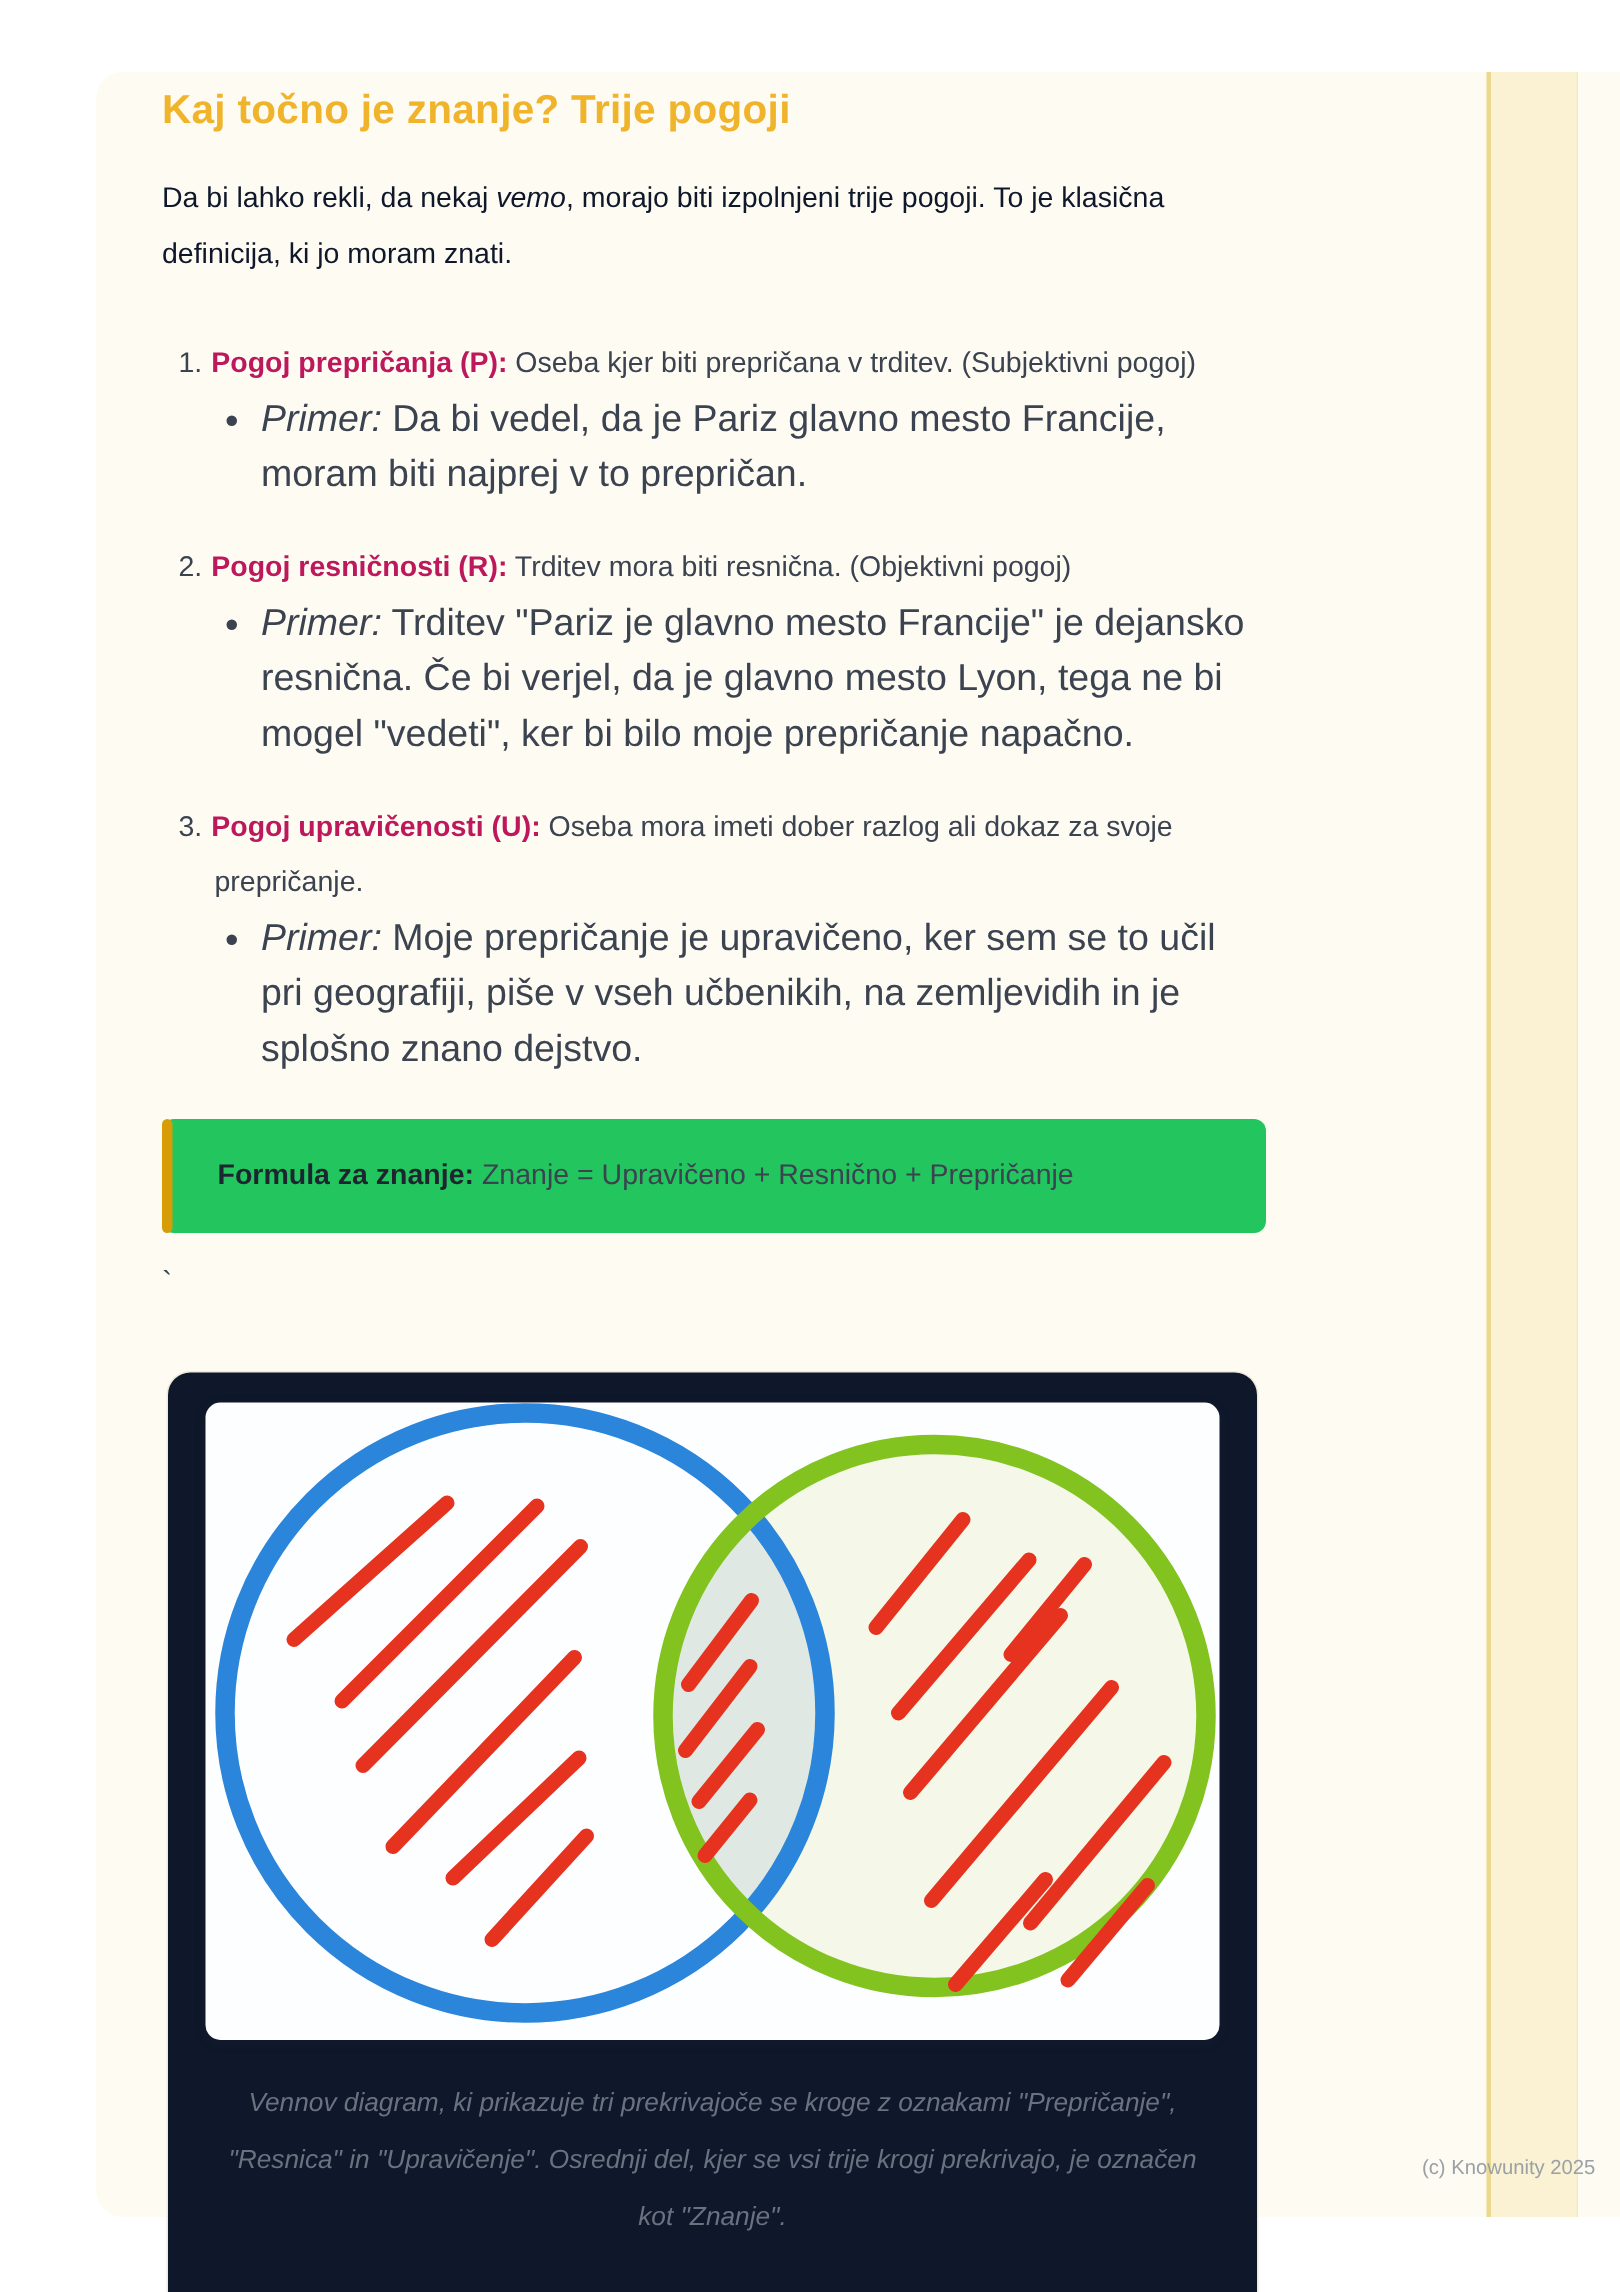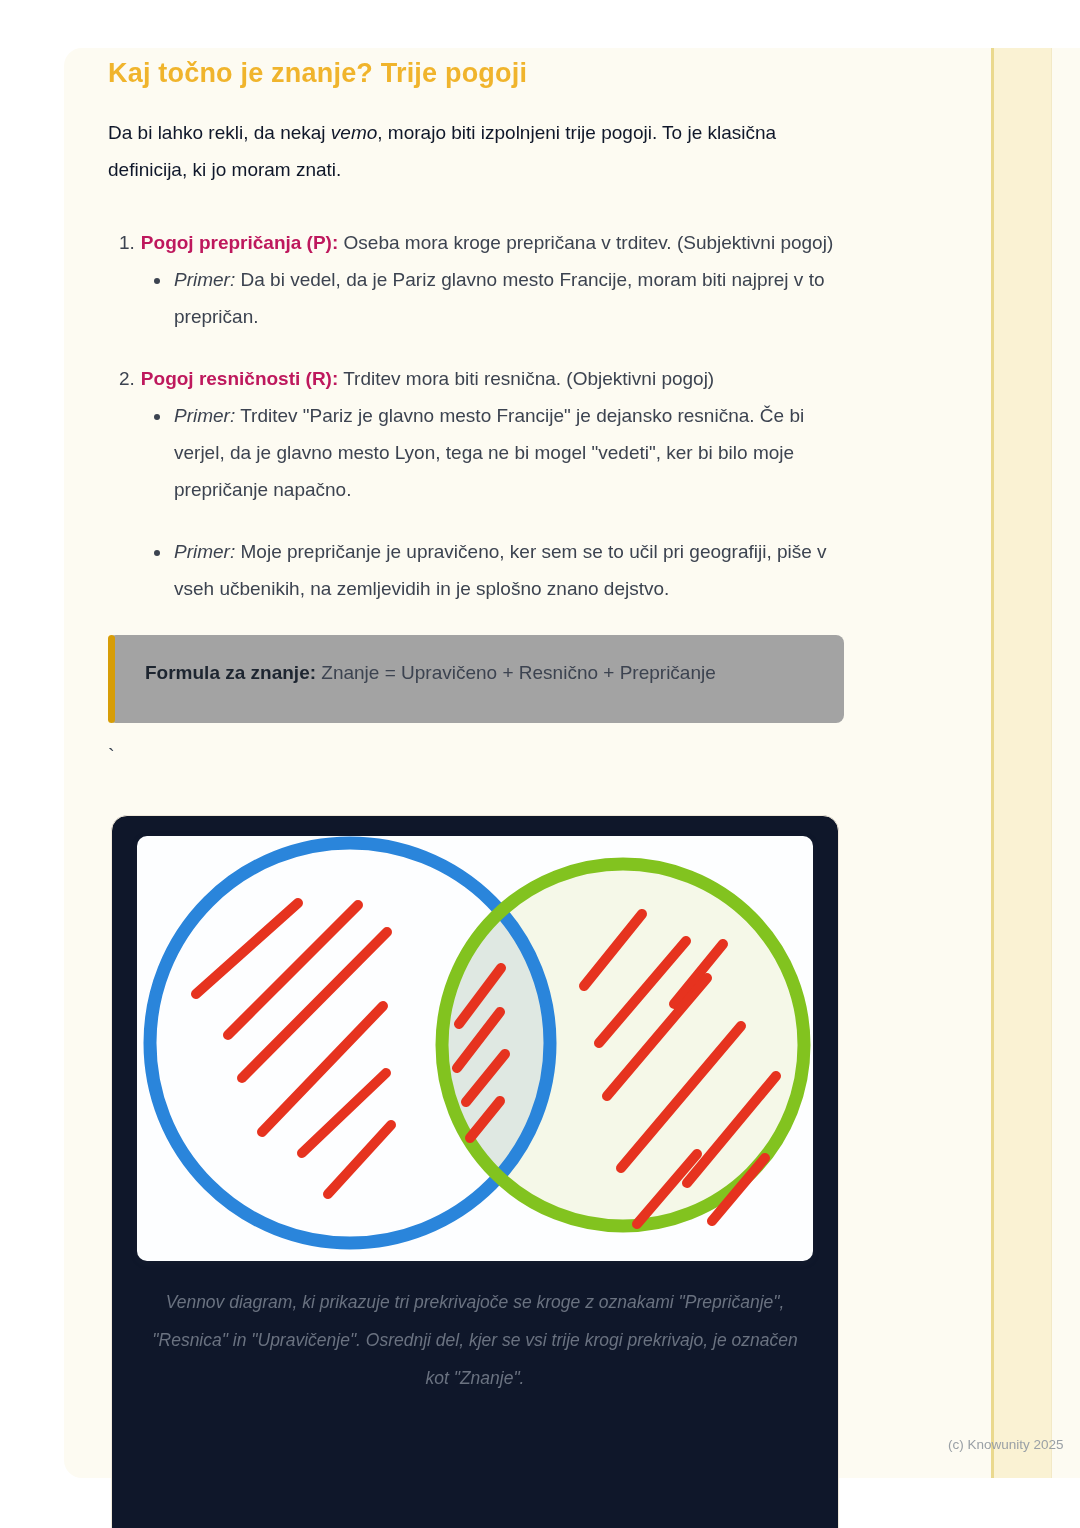--- a/index.html
+++ b/index.html
@@ -25,27 +25,27 @@
   }
   .em{font-style:italic;}
   .cond-list{margin:36px 0 0 0;}
   .cond-item{margin:0 0 25px 0;}
   .cond-main{
     padding-left:35px;text-indent:-24px;font-size:19px;line-height:37px;color:#3c4350;
   }
   .cond-num{color:#3c4350;margin-right:6px;}
   .cond-term{font-weight:bold;color:#be185d;}
   .examples{
-    margin:0;padding-left:64px;font-size:19px;line-height:37px;color:#3c4350;
+    margin:0;padding-left:64px;font-size:25px;line-height:37px;color:#3c4350;
   }
   .examples li{list-style:disc outside;padding-left:2px;}
   .example-label{font-style:italic;}
   .callout{
-    position:relative;margin-top:28px;background:#a3a3a3;border-radius:8px;
-    padding:24px 24px 36px 37px;box-sizing:border-box;
+    position:relative;margin-top:28px;background:#22c55e;border-radius:8px;
+    padding:24px 24px 24px 37px;box-sizing:border-box;
   }
   .callout-bar{
     position:absolute;left:0;top:0;bottom:0;width:7px;background:#d79d07;border-radius:5px;
   }
   .callout-text{font-size:19px;line-height:28px;color:#3c4350;}
   .callout-label{font-weight:bold;color:#1d2530;}
   .stray{margin-top:22px;height:28px;font-size:20px;color:#374151;}
   .figure-card{
     margin:42px 0 0 3px;width:728px;height:754px;box-sizing:border-box;
     background:#0f172a;border:1px solid #f0e9db;border-radius:16px;padding-top:20px;
@@ -70,34 +70,35 @@
     <div class="margin-band"></div>
 
     <div class="content">
       <h1 class="title">Kaj točno je znanje? Trije pogoji</h1>
 
       <p class="intro"><span>Da bi lahko rekli, da nekaj </span><span class="em">vemo</span><span>, morajo biti izpolnjeni trije pogoji. To je klasična definicija, ki jo moram znati.</span></p>
 
       <div class="cond-list">
 
         <div class="cond-item">
-          <div class="cond-main"><span class="cond-num">1.</span><span class="cond-term">Pogoj prepričanja (P):</span><span> Oseba mora kroge prepričana v trditev. (Subjektivni pogoj)</span></div>
+          <div class="cond-main"><span class="cond-num">1.</span><span class="cond-term">Pogoj prepričanja (P):</span><span> Oseba kjer biti prepričana v trditev. (Subjektivni pogoj)</span></div>
           <ul class="examples">
             <li><span class="example-label">Primer:</span><span> Da bi vedel, da je Pariz glavno mesto Francije, moram biti najprej v to prepričan.</span></li>
           </ul>
         </div>
 
         <div class="cond-item">
           <div class="cond-main"><span class="cond-num">2.</span><span class="cond-term">Pogoj resničnosti (R):</span><span> Trditev mora biti resnična. (Objektivni pogoj)</span></div>
           <ul class="examples">
             <li><span class="example-label">Primer:</span><span> Trditev "Pariz je glavno mesto Francije" je dejansko resnična. Če bi verjel, da je glavno mesto Lyon, tega ne bi mogel "vedeti", ker bi bilo moje prepričanje napačno.</span></li>
           </ul>
         </div>
 
         <div class="cond-item">
+          <div class="cond-main"><span class="cond-num">3.</span><span class="cond-term">Pogoj upravičenosti (U):</span><span> Oseba mora imeti dober razlog ali dokaz za svoje prepričanje.</span></div>
           <ul class="examples">
             <li><span class="example-label">Primer:</span><span> Moje prepričanje je upravičeno, ker sem se to učil pri geografiji, piše v vseh učbenikih, na zemljevidih in je splošno znano dejstvo.</span></li>
           </ul>
         </div>
       </div>
 
       <div class="callout">
         <div class="callout-bar"></div>
         <div class="callout-text"><span class="callout-label">Formula za znanje:</span><span> Znanje = Upravičeno + Resnično + Prepričanje</span></div>
       </div>

